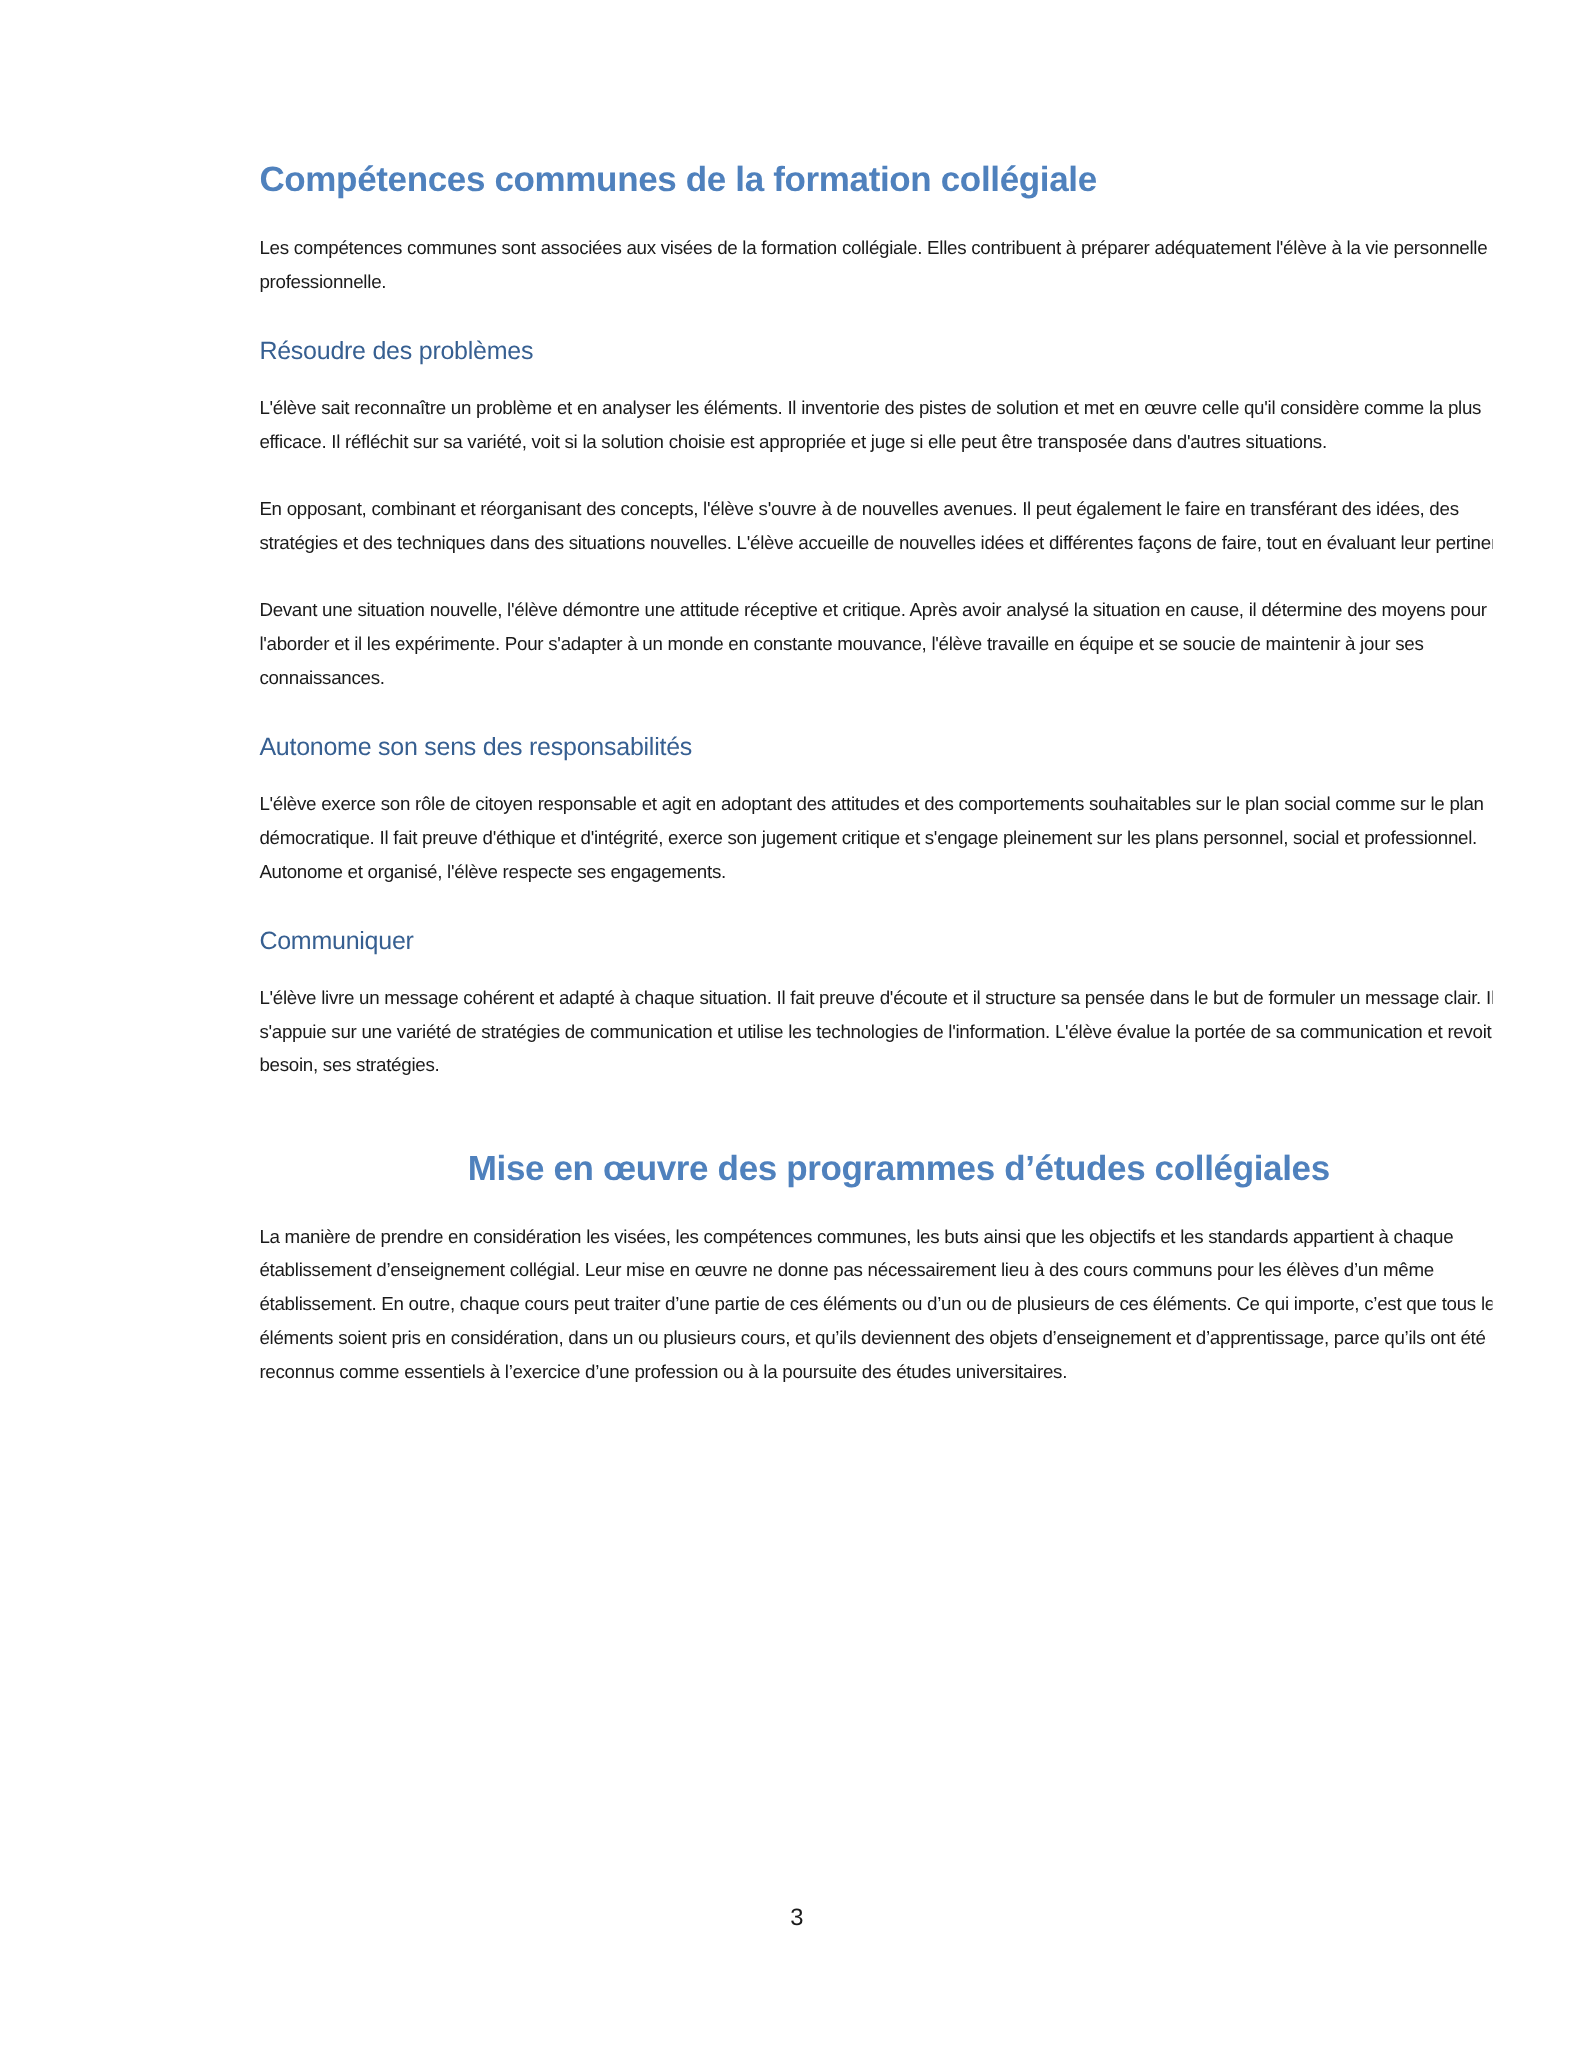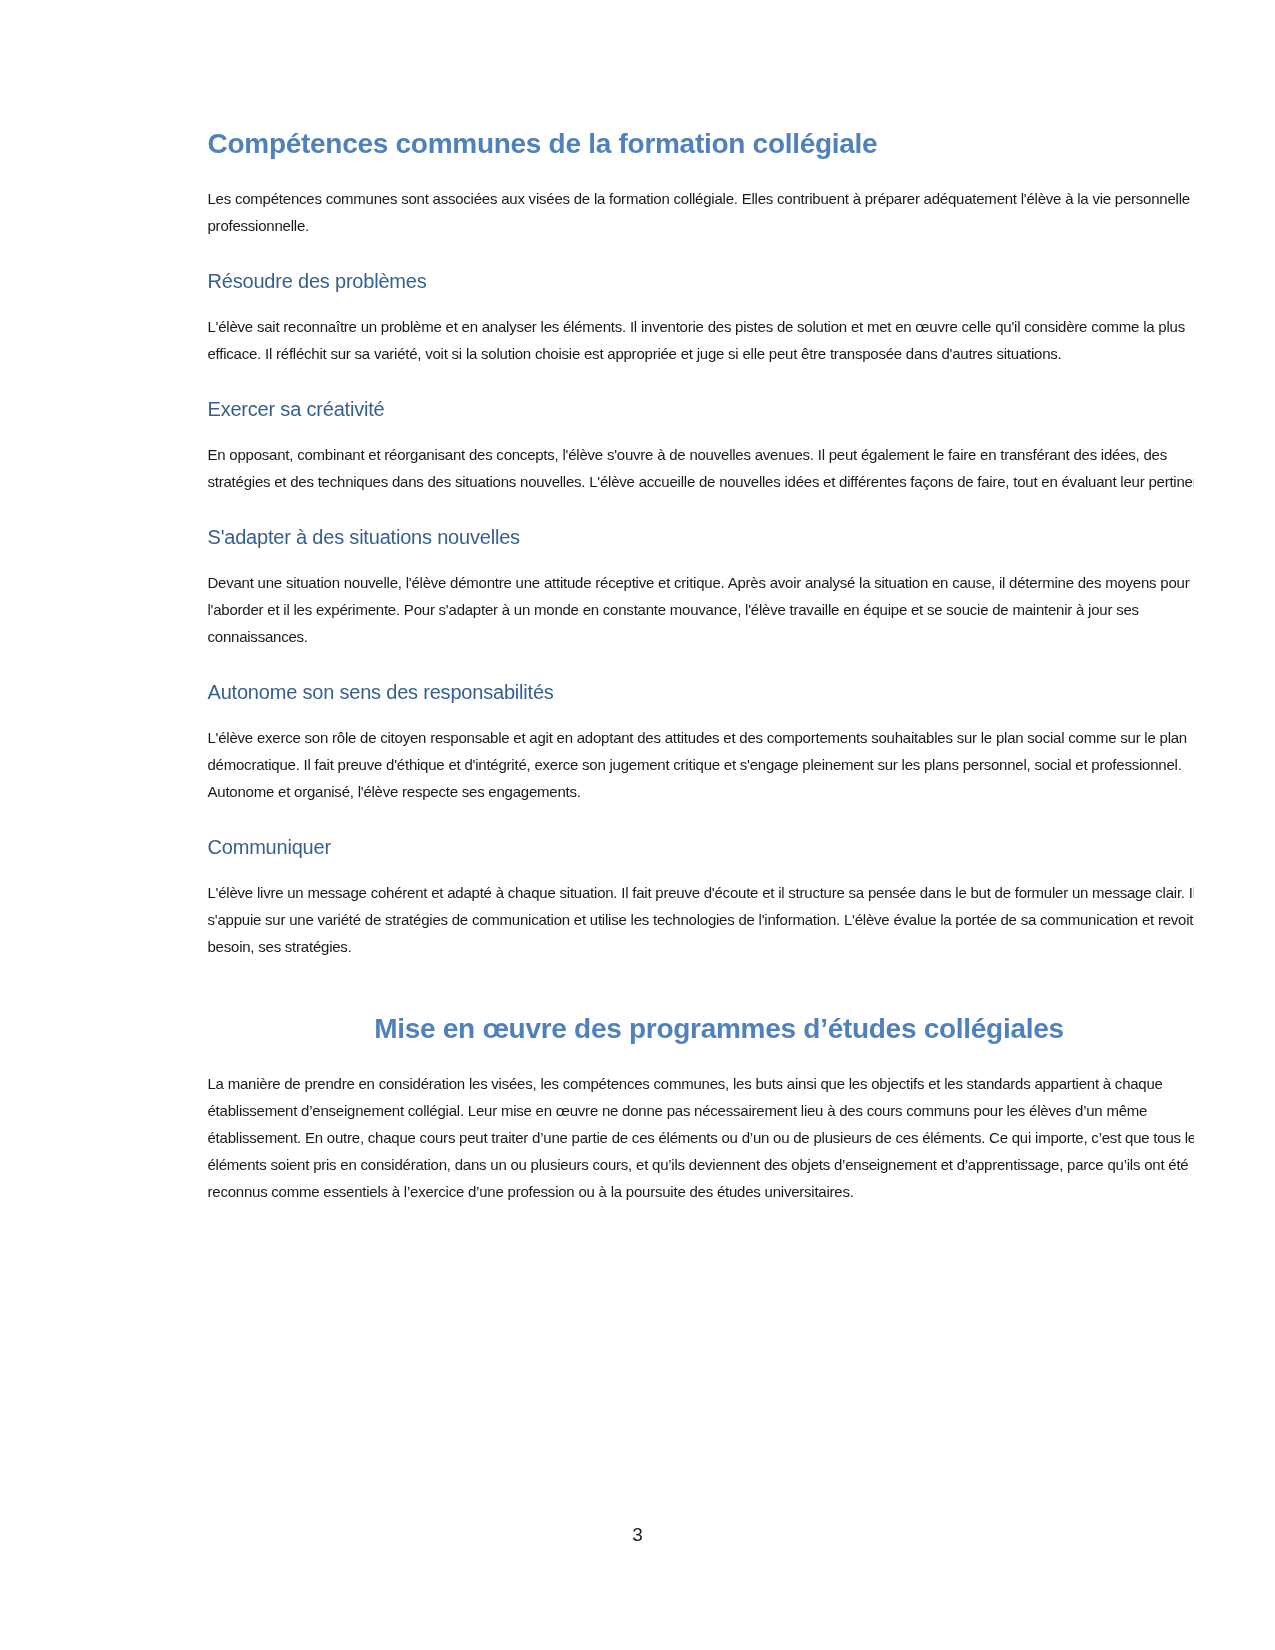--- a/index.html
+++ b/index.html
@@ -65,24 +65,22 @@
 <div class="page">
   <div class="content">
 
     <h1>Compétences communes de la formation collégiale</h1>
 
     <p>Les compétences communes sont associées aux visées de la formation collégiale. Elles contribuent à préparer adéquatement l'élève à la vie personnelle et professionnelle.</p>
 
     <h2>Résoudre des problèmes</h2>
     <p>L'élève sait reconnaître un problème et en analyser les éléments. Il inventorie des pistes de solution et met en œuvre celle qu'il considère comme la plus efficace. Il réfléchit sur sa variété, voit si la solution choisie est appropriée et juge si elle peut être transposée dans d'autres situations.</p>
 
-    <h2>Exercer sa créativité</h2>
     <p>En opposant, combinant et réorganisant des concepts, l'élève s'ouvre à de nouvelles avenues. Il peut également le faire en transférant des idées, des stratégies et des techniques dans des situations nouvelles. L'élève accueille de nouvelles idées et différentes façons de faire, tout en évaluant leur pertinence.</p>
 
-    <h2>S'adapter à des situations nouvelles</h2>
     <p>Devant une situation nouvelle, l'élève démontre une attitude réceptive et critique. Après avoir analysé la situation en cause, il détermine des moyens pour l'aborder et il les expérimente. Pour s'adapter à un monde en constante mouvance, l'élève travaille en équipe et se soucie de maintenir à jour ses connaissances.</p>
 
     <h2>Autonome son sens des responsabilités</h2>
     <p>L'élève exerce son rôle de citoyen responsable et agit en adoptant des attitudes et des comportements souhaitables sur le plan social comme sur le plan démocratique. Il fait preuve d'éthique et d'intégrité, exerce son jugement critique et s'engage pleinement sur les plans personnel, social et professionnel. Autonome et organisé, l'élève respecte ses engagements.</p>
 
     <h2>Communiquer</h2>
     <p>L'élève livre un message cohérent et adapté à chaque situation. Il fait preuve d'écoute et il structure sa pensée dans le but de formuler un message clair. Il s'appuie sur une variété de stratégies de communication et utilise les technologies de l'information. L'élève évalue la portée de sa communication et revoit, au besoin, ses stratégies.</p>
 
     <h1 class="second">Mise en œuvre des programmes d’études collégiales</h1>
 

